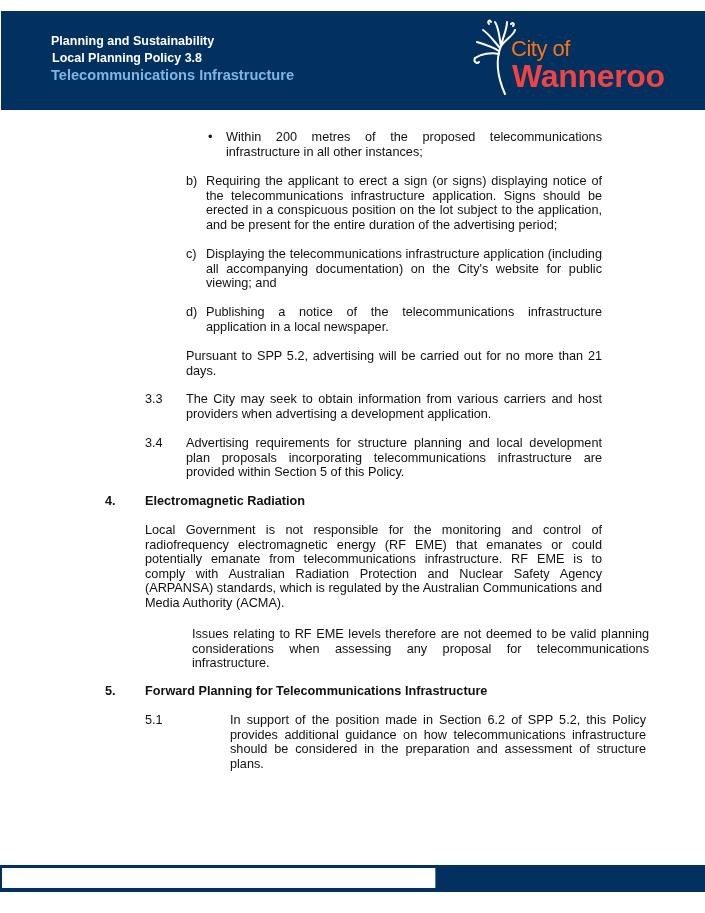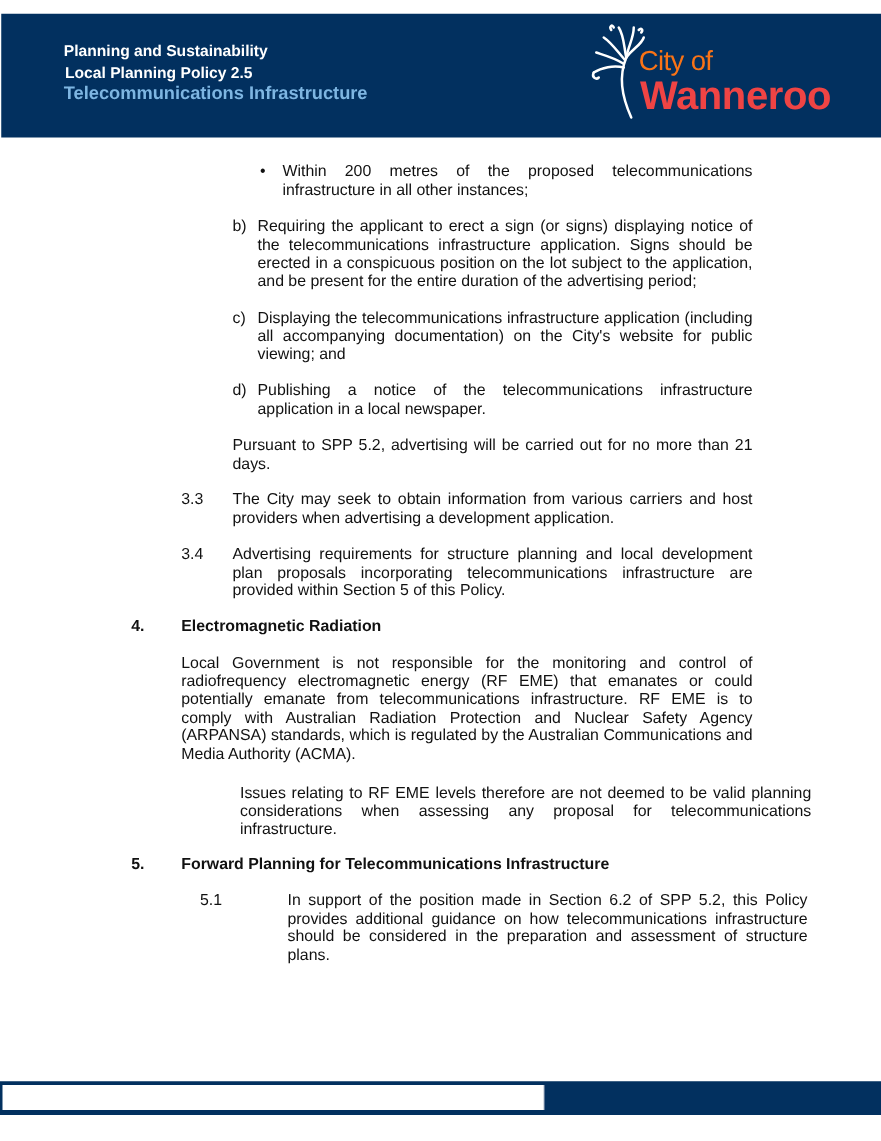--- a/index.html
+++ b/index.html
@@ -21,21 +21,21 @@
   .bold { font-weight: bold; }
 
   .footer-band { position: absolute; left: 0; top: 865px; width: 705px; height: 27px; background: #02305f; }
   .footer-white { position: absolute; left: 2px; top: 868px; width: 433px; height: 20px; background: #ffffff; border-right: 1px solid #5a7494; }
 </style>
 </head>
 <body>
 
 <div class="header">
   <div class="h-line h1">Planning and Sustainability</div>
-  <div class="h-line h2">Local Planning Policy 2.5</div>
+  <div class="h-line h2">Local Planning Policy 3.8</div>
   <div class="h-line h3">Telecommunications Infrastructure</div>
 
   <div class="logo">
     <svg class="logo-mark" viewBox="0 0 48 80">
       <g fill="none" stroke="#ffffff" stroke-width="2" stroke-linecap="round">
         <path d="M34 78 C 26 60, 24 45, 30 30"></path>
         <path d="M30 30 C 36 22, 42 20, 44 14"></path>
         <path d="M30 30 C 32 20, 36 14, 36 6"></path>
         <path d="M30 30 C 28 20, 28 12, 24 6"></path>
         <path d="M29 32 C 22 24, 18 18, 12 14"></path>
@@ -73,18 +73,18 @@
   <div class="lbl" style="left:145px; top:436px;">3.4</div>
   <div class="p" style="left:186px; top:436px; width:416px;">Advertising requirements for structure planning and local development plan proposals incorporating telecommunications infrastructure are provided within Section 5 of this Policy.</div>
 
   <div class="lbl bold" style="left:105px; top:494px;">4.</div>
   <div class="lbl bold" style="left:145px; top:494px;">Electromagnetic Radiation</div>
   <div class="p" style="left:145px; top:523px; width:457px;">Local Government is not responsible for the monitoring and control of radiofrequency electromagnetic energy (RF EME) that emanates or could potentially emanate from telecommunications infrastructure. RF EME is to comply with Australian Radiation Protection and Nuclear Safety Agency (ARPANSA) standards, which is regulated by the Australian Communications and Media Authority (ACMA).</div>
   <div class="p" style="left:145px; top:627px; width:457px;margin-left:47px;">Issues relating to RF EME levels therefore are not deemed to be valid planning considerations when assessing any proposal for telecommunications infrastructure.</div>
 
   <div class="lbl bold" style="left:105px; top:684px;">5.</div>
   <div class="lbl bold" style="left:145px; top:684px;">Forward Planning for Telecommunications Infrastructure</div>
-  <div class="lbl" style="left:160px; top:713px;">5.1</div>
+  <div class="lbl" style="left:145px; top:713px;">5.1</div>
   <div class="p" style="left:186px; top:713px; width:416px;margin-left:44px;">In support of the position made in Section 6.2 of SPP 5.2, this Policy provides additional guidance on how telecommunications infrastructure should be considered in the preparation and assessment of structure plans.</div>
 </div>
 
 <div class="footer-band"></div>
 <div class="footer-white"></div>
 
 </body></html>

